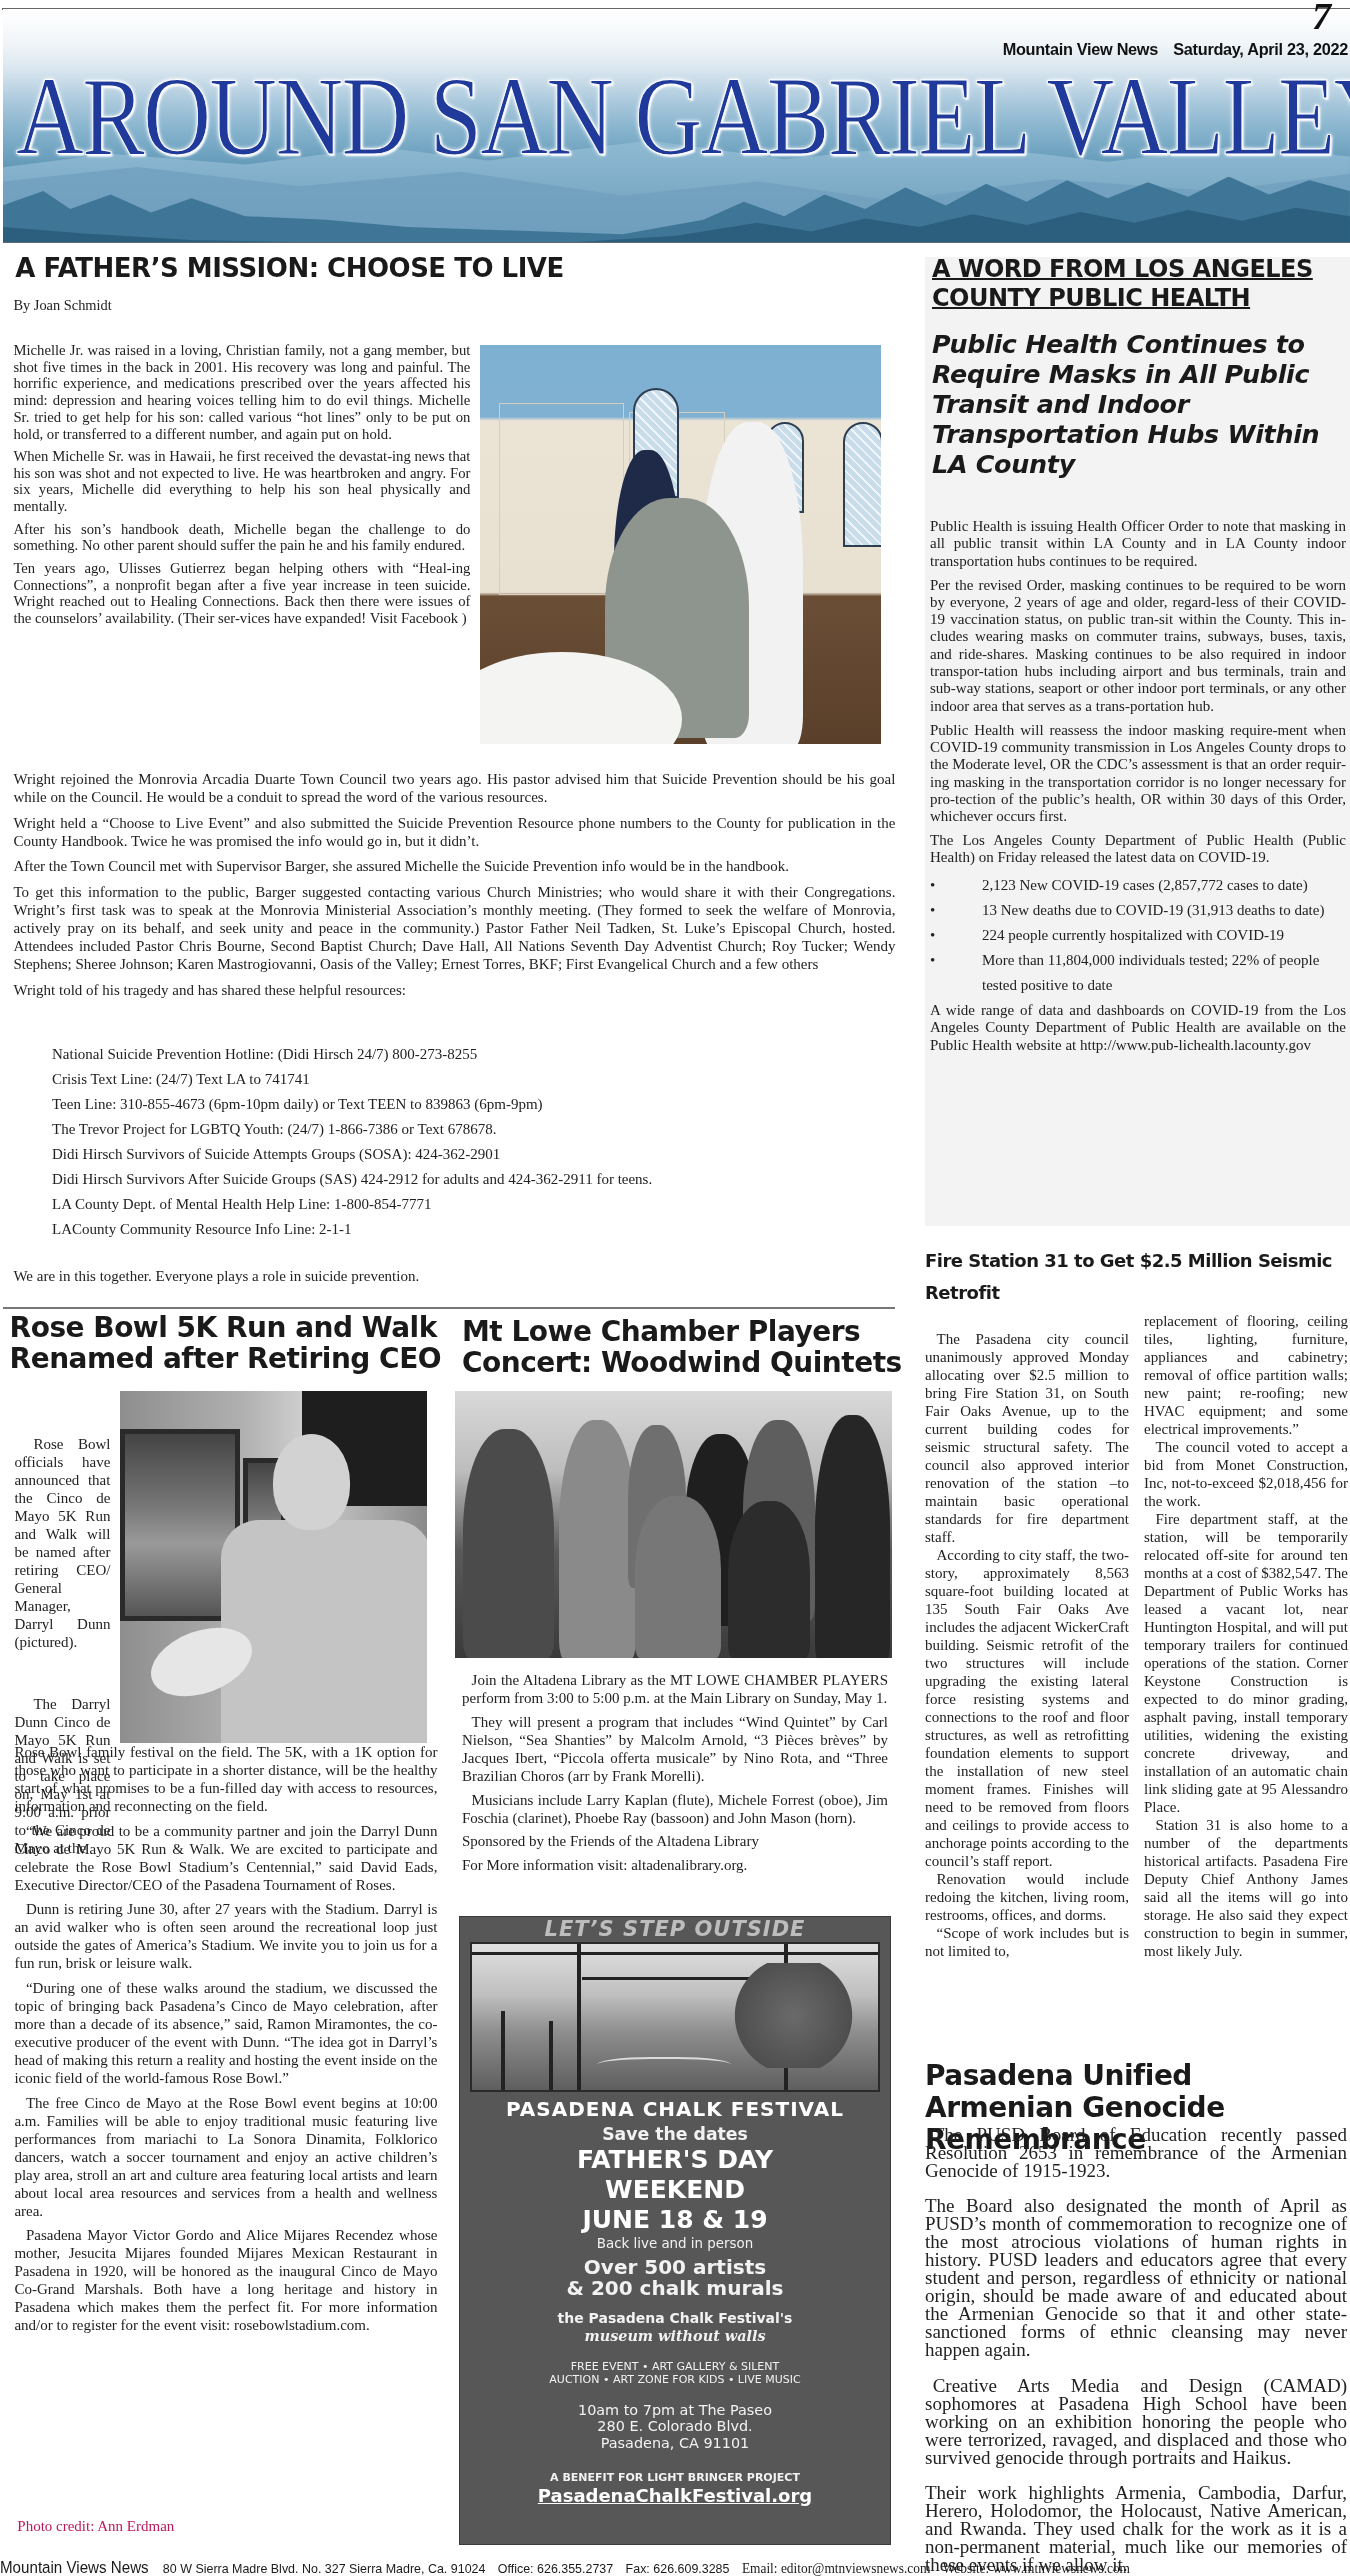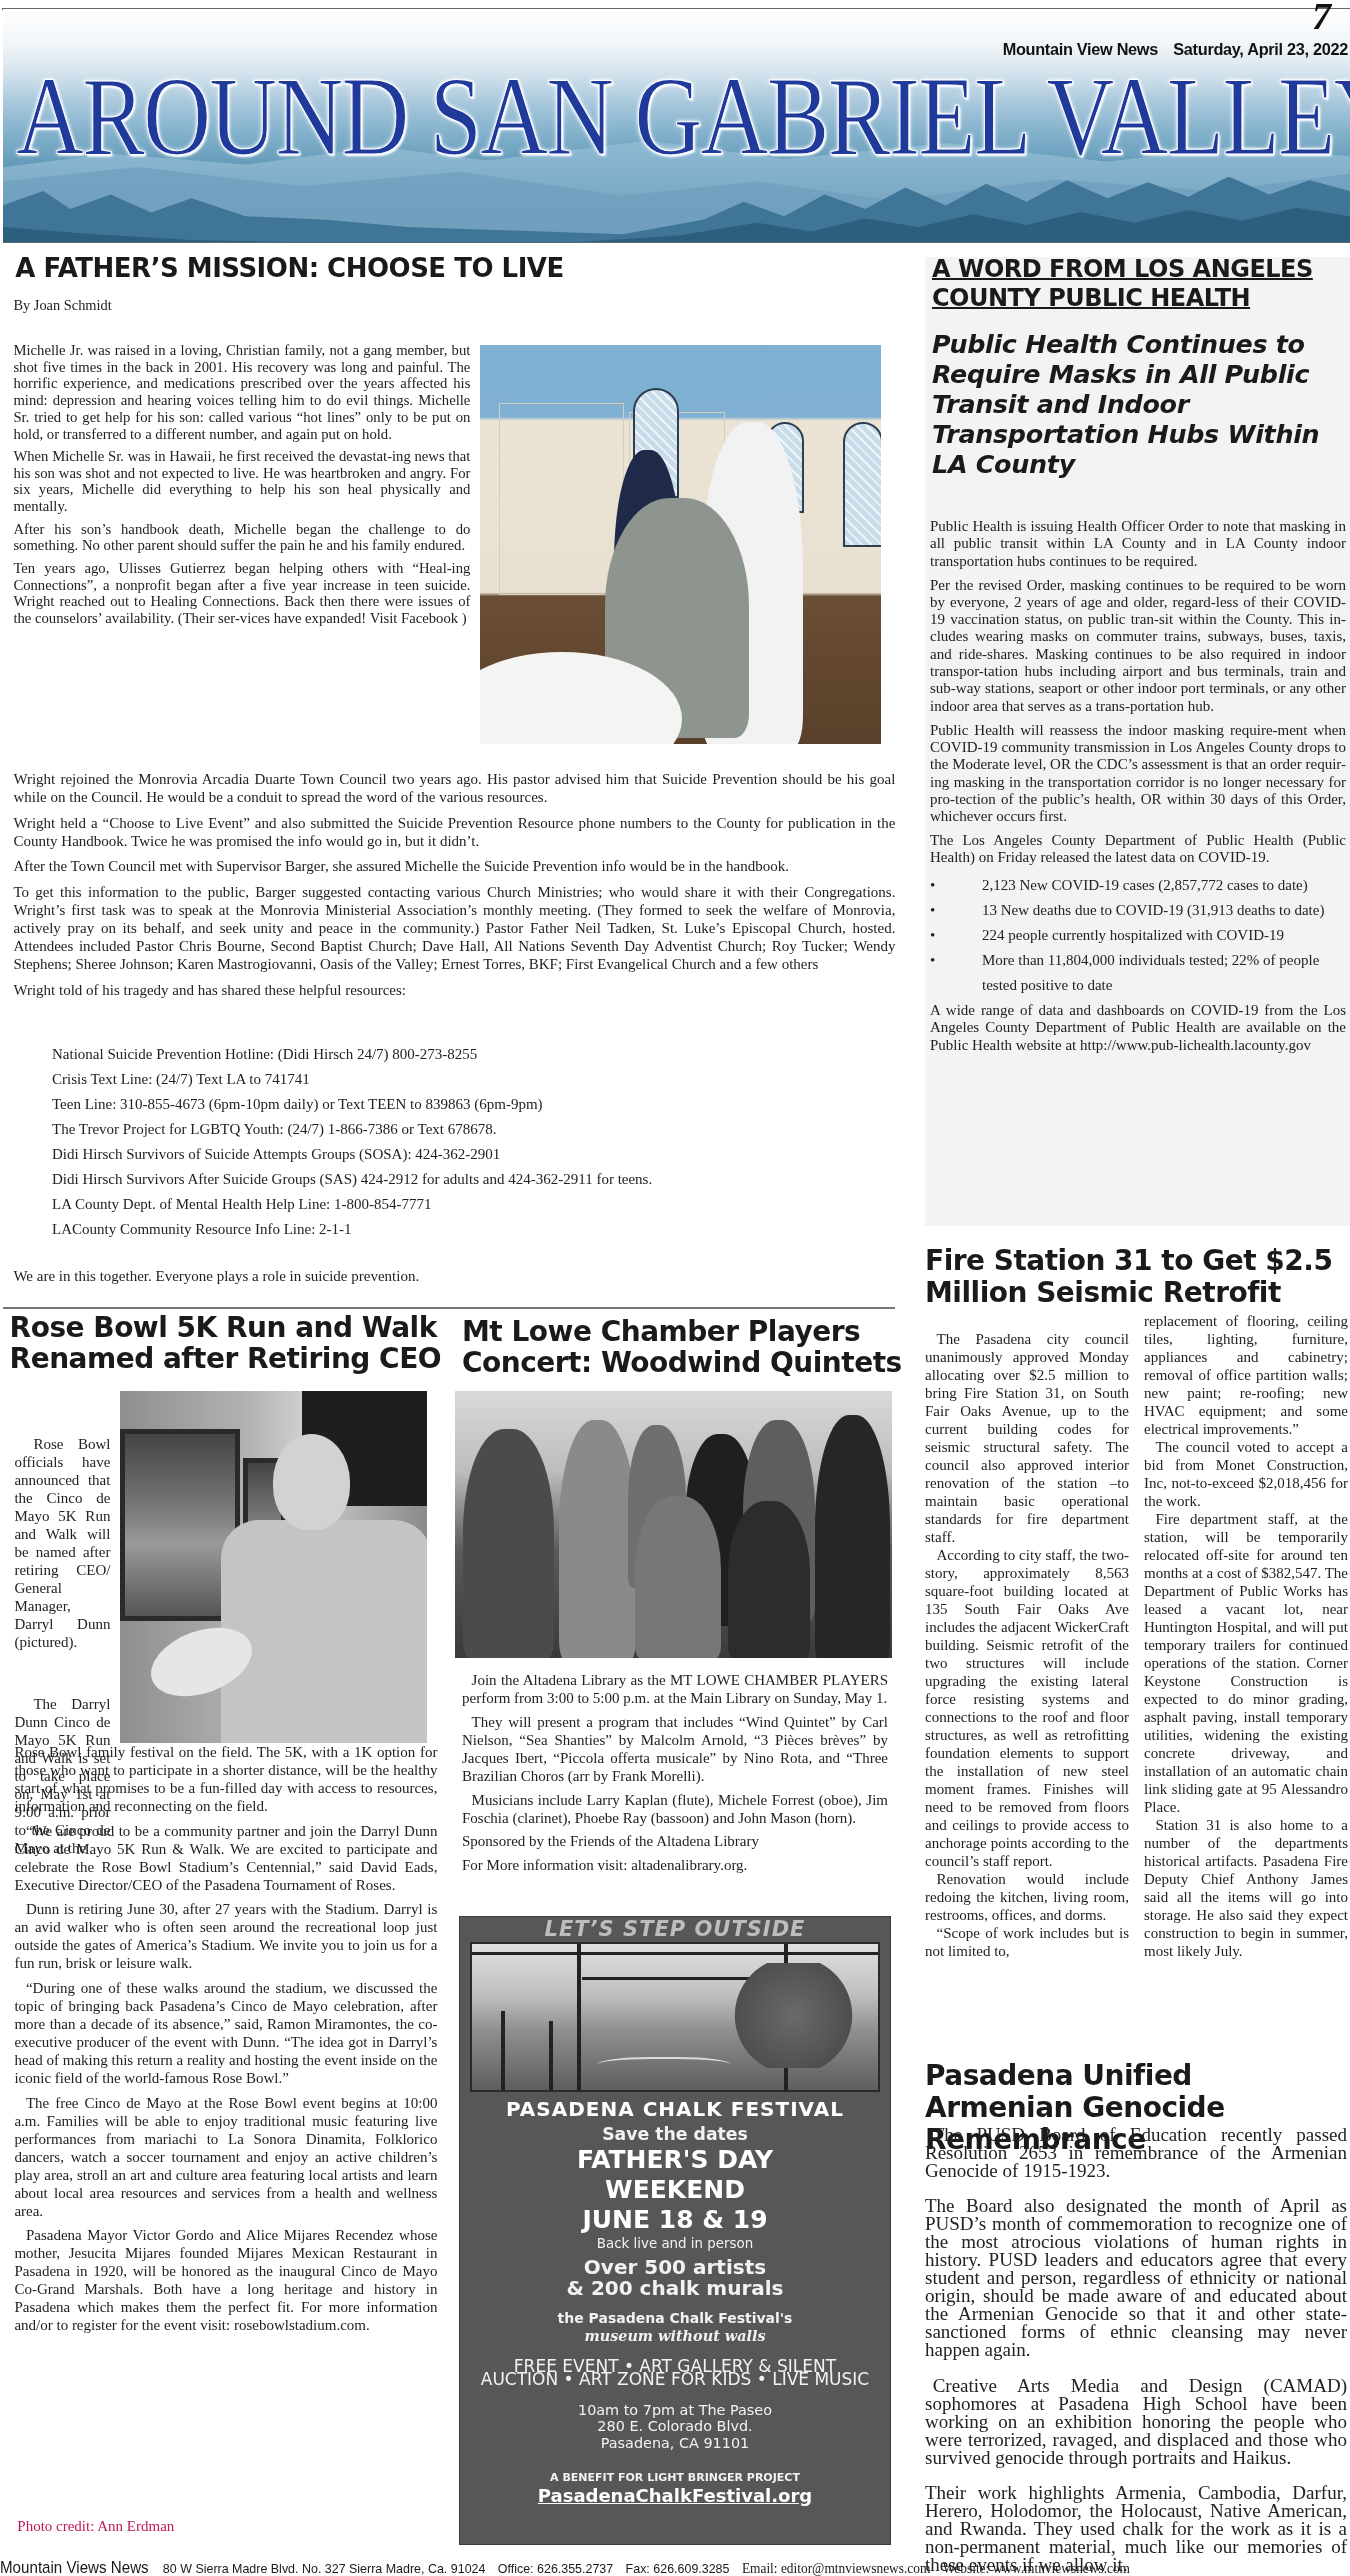--- a/index.html
+++ b/index.html
@@ -125,27 +125,27 @@
   .ad-art .bar { position: absolute; background: #222; }
   .ad-art .tree { position: absolute; left: 240px; top: 19px; width: 163px; height: 105px; background: radial-gradient(circle at 50% 50%, #6a6a6a 0%, #4e4e4e 60%, transparent 61%); }
   .ad-art .bridge { position: absolute; left: 125px; top: 113px; width: 134px; height: 19px; border-top: 2.9px solid #dcdcdc; border-radius: 40% 40% 0 0; }
   .ad-name { position: absolute; left: 0; width: 100%; top: 180px; font-size: 20px; font-weight: bold; letter-spacing: 1px; color: #ffffff; }
   .ad-save { position: absolute; left: 0; width: 100%; top: 207px; font-size: 17.3px; font-weight: bold; }
   .ad-weekend { position: absolute; left: 0; width: 100%; top: 228px; font-size: 25px; line-height: 30px; font-weight: bold; color: #ffffff; }
   .ad-back { position: absolute; left: 0; width: 100%; top: 319px; font-size: 13.4px; }
   .ad-artists { position: absolute; left: 0; width: 100%; top: 340px; font-size: 20px; line-height: 21px; font-weight: bold; }
   .ad-museum1 { position: absolute; left: 0; width: 100%; top: 393px; font-size: 14px; font-weight: bold; }
   .ad-museum2 { position: absolute; left: 0; width: 100%; top: 410px; font-family: "DejaVu Serif", serif; font-size: 14.4px; font-style: italic; font-weight: bold; }
-  .ad-free { position: absolute; left: 0; width: 100%; top: 443px; font-size: 17px; line-height: 13.4px; }
+  .ad-free { position: absolute; left: 0; width: 100%; top: 443px; font-size: 11px; line-height: 13.4px; }
   .ad-when { position: absolute; left: 0; width: 100%; top: 485px; font-size: 14.4px; line-height: 16.3px; }
   .ad-benefit { position: absolute; left: 0; width: 100%; top: 554px; font-size: 11px; font-weight: bold; }
   .ad-url { position: absolute; left: 0; width: 100%; top: 568px; font-size: 18px; font-weight: bold; text-decoration: underline; color: #ffffff; }
 
   
-  .fs-headline { left: 925px; top: 1245px; width: 422px; font-size: 28px; line-height: 32px; }
+  .fs-headline { left: 925px; top: 1245px; width: 422px; font-size: 18px; line-height: 32px; }
   .fs-col1 { left: 925px; top: 1330px; width: 204px; }
   .fs-col2 { left: 1144px; top: 1312px; width: 204px; }
   .fs-col1 p, .fs-col2 p { font-family: "Liberation Serif", serif; font-size: 15px; line-height: 18px; text-align: justify; color: #222; text-indent: 11.5px; }
   .fs-col2 p.cont { text-indent: 0; }
 
   
   .ar-headline { left: 925px; top: 2060px; width: 422px; font-size: 28px; line-height: 32px; }
   .ar-body { left: 925px; top: 2126px; width: 422px; }
   .ar-body p { font-family: "Liberation Serif", serif; font-size: 19px; line-height: 18px; text-align: justify; color: #222; margin-bottom: 17.3px; }
   .ar-body p.ind { text-indent: 7.7px; }

